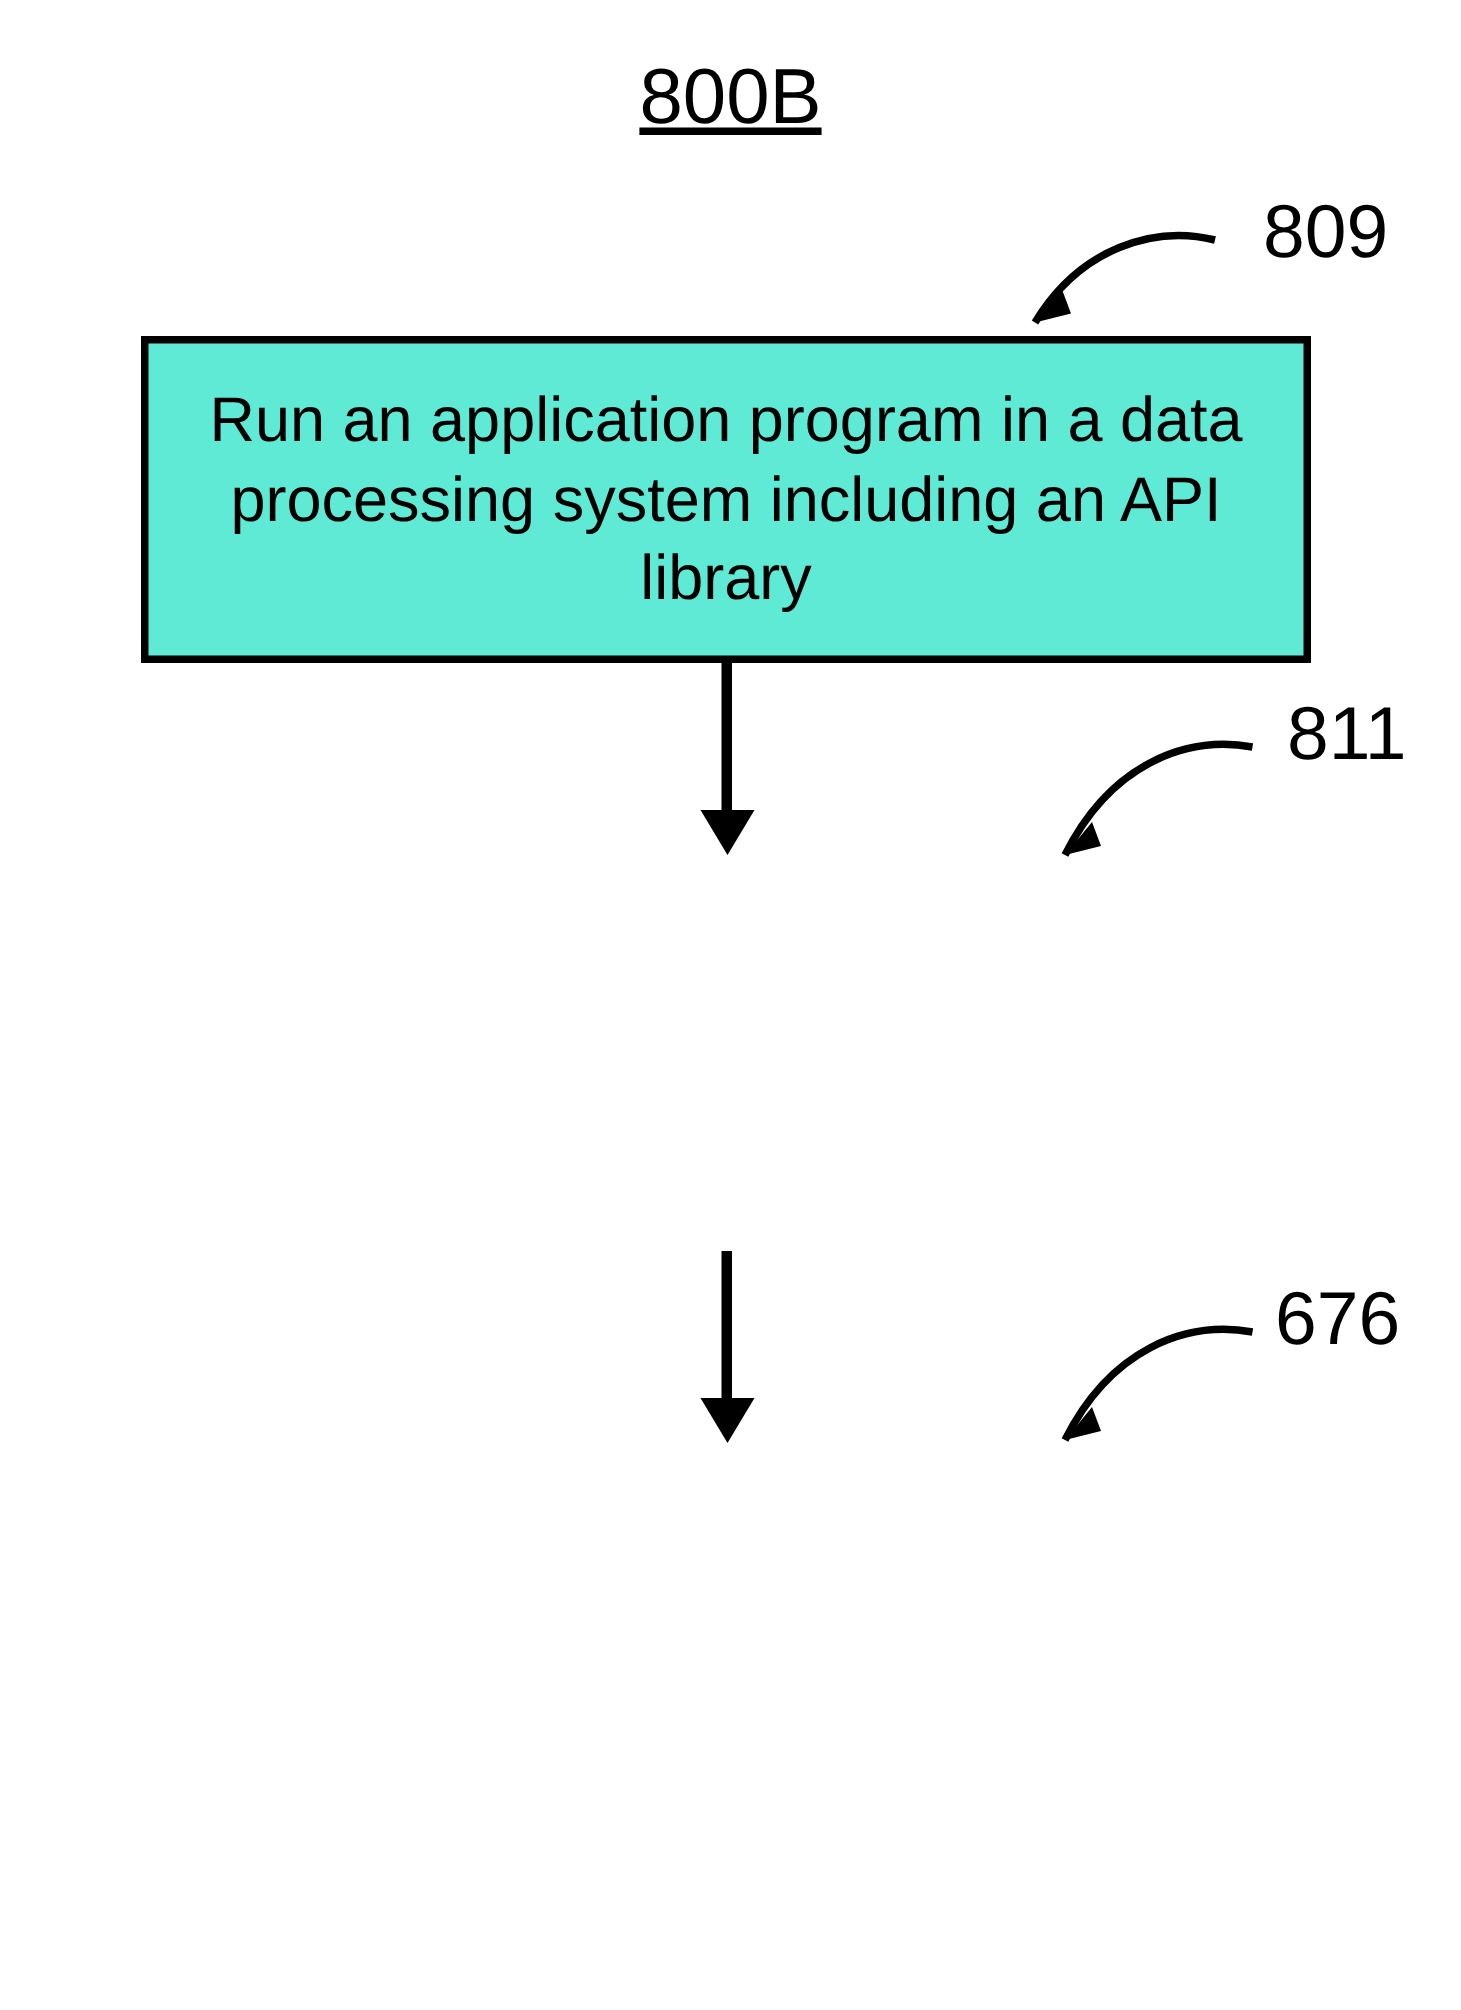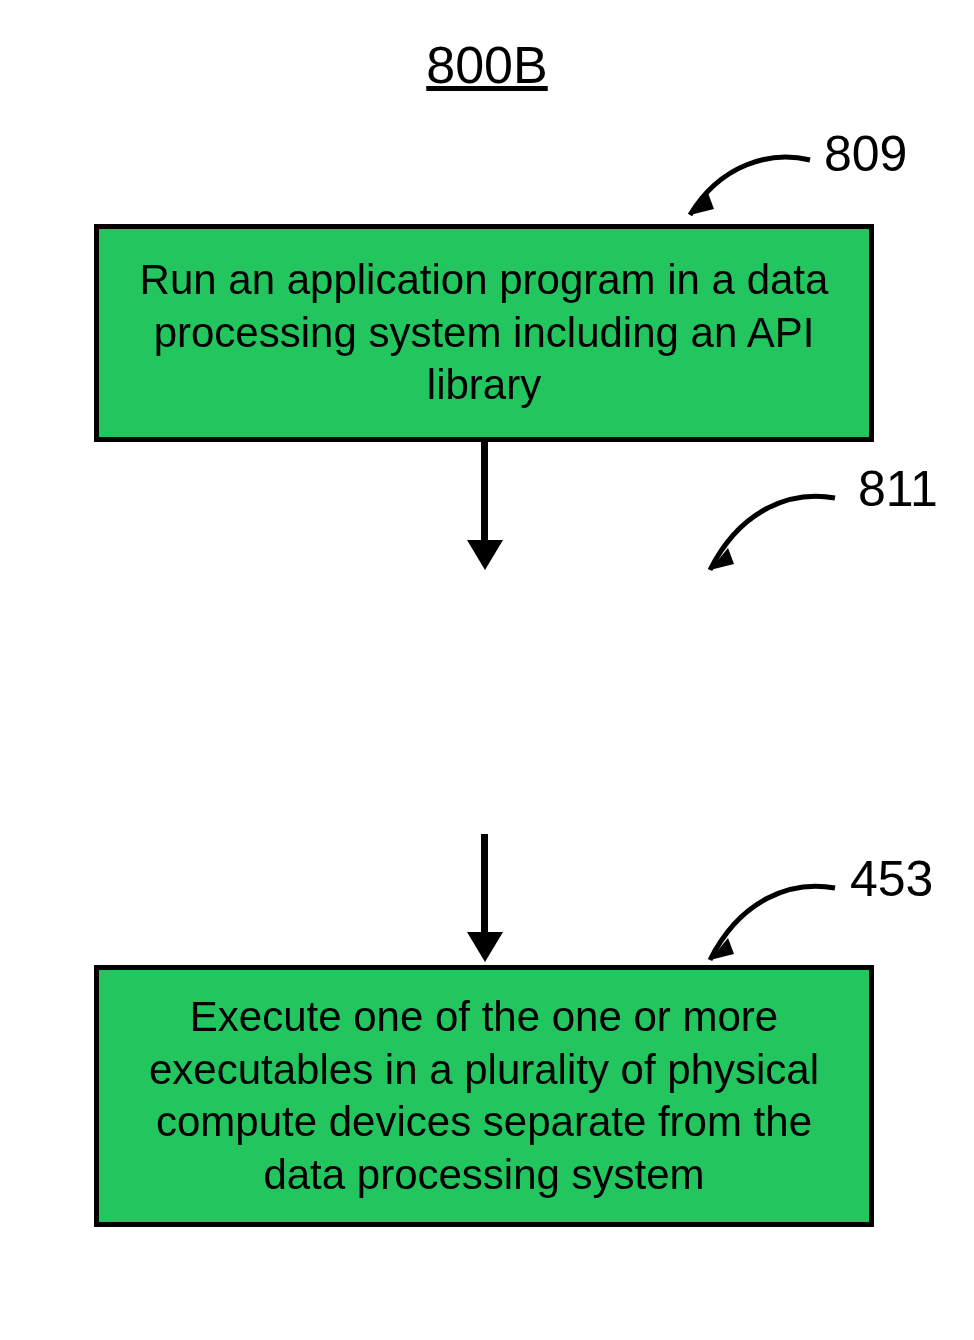--- a/index.html
+++ b/index.html
@@ -22,21 +22,21 @@
     left: 0;
     width: 974px;
     text-align: center;
     font-size: 52px;
     font-weight: normal;
     text-decoration: underline;
   }
   .box {
     position: absolute;
     border: 5px solid #000;
-    background: #22c55e;
+    background: #5eead4;
     box-sizing: border-box;
     display: flex;
     align-items: center;
     justify-content: center;
     text-align: center;
     padding: 10px 30px;
     font-size: 42px;
     line-height: 1.25;
   }
   .label {
@@ -66,21 +66,21 @@
 <body>
 
 <div class="canvas">
 
   <div class="title">800B</div>
 
   <svg class="callout" style="left:680px; top:135px; width:160px; height:90px;" viewBox="0 0 160 90">
     <path d="M 10 80 C 40 30, 90 15, 130 25" stroke="#000" stroke-width="5" fill="none"></path>
     <polygon points="10,80 28,58 34,74" fill="#000"></polygon>
   </svg>
-  <div class="label" style="left:824px; top:125px;">809</div>
+  <div class="label" style="left:842px; top:125px;">809</div>
 
   <div class="box" style="left:94px; top:224px; width:780px; height:218px;">
     <span>Run an application program in a data processing system including an API library</span>
   </div>
 
   <div class="arrow-shaft" style="left:481px; top:442px; height:100px;"></div>
   <div class="arrow-head" style="left:467px; top:540px;"></div>
 
   <svg class="callout" style="left:700px; top:470px; width:160px; height:110px;" viewBox="0 0 160 110">
     <path d="M 10 100 C 40 40, 90 20, 135 28" stroke="#000" stroke-width="5" fill="none"></path>
@@ -89,19 +89,16 @@
   <div class="label" style="left:858px; top:460px;">811</div>
 
 
   <div class="arrow-shaft" style="left:481px; top:834px; height:100px;"></div>
   <div class="arrow-head" style="left:467px; top:932px;"></div>
 
   <svg class="callout" style="left:700px; top:860px; width:160px; height:110px;" viewBox="0 0 160 110">
     <path d="M 10 100 C 40 40, 90 20, 135 28" stroke="#000" stroke-width="5" fill="none"></path>
     <polygon points="10,100 28,78 34,94" fill="#000"></polygon>
   </svg>
-  <div class="label" style="left:850px; top:850px;">453</div>
+  <div class="label" style="left:850px; top:850px;">676</div>
 
-  <div class="box" style="left:94px; top:965px; width:780px; height:262px;">
-    <span>Execute one of the one or more executables in a plurality of physical compute devices separate from the data processing system</span>
-  </div>
 
 </div>
 
 </body></html>

